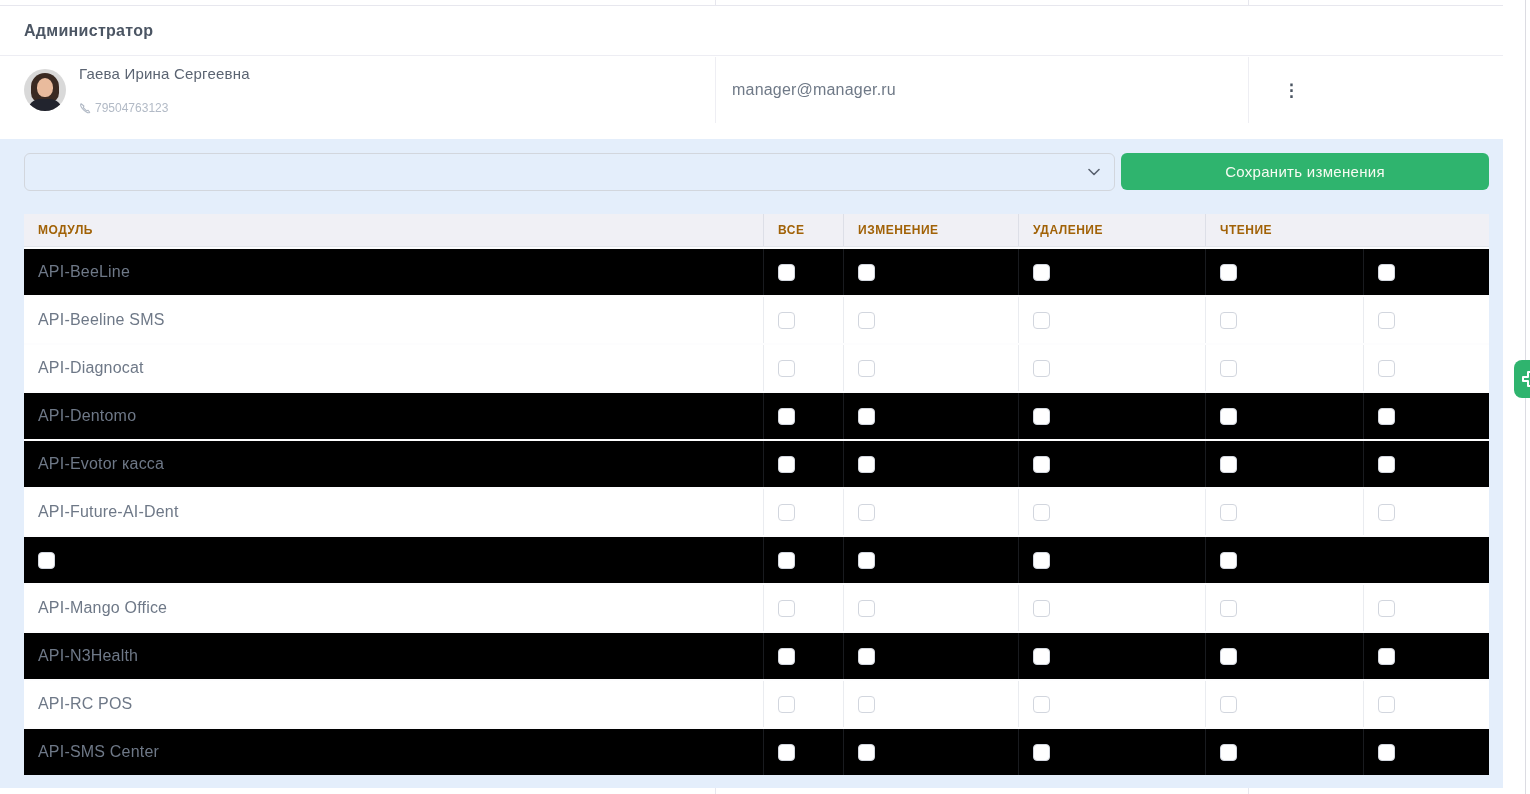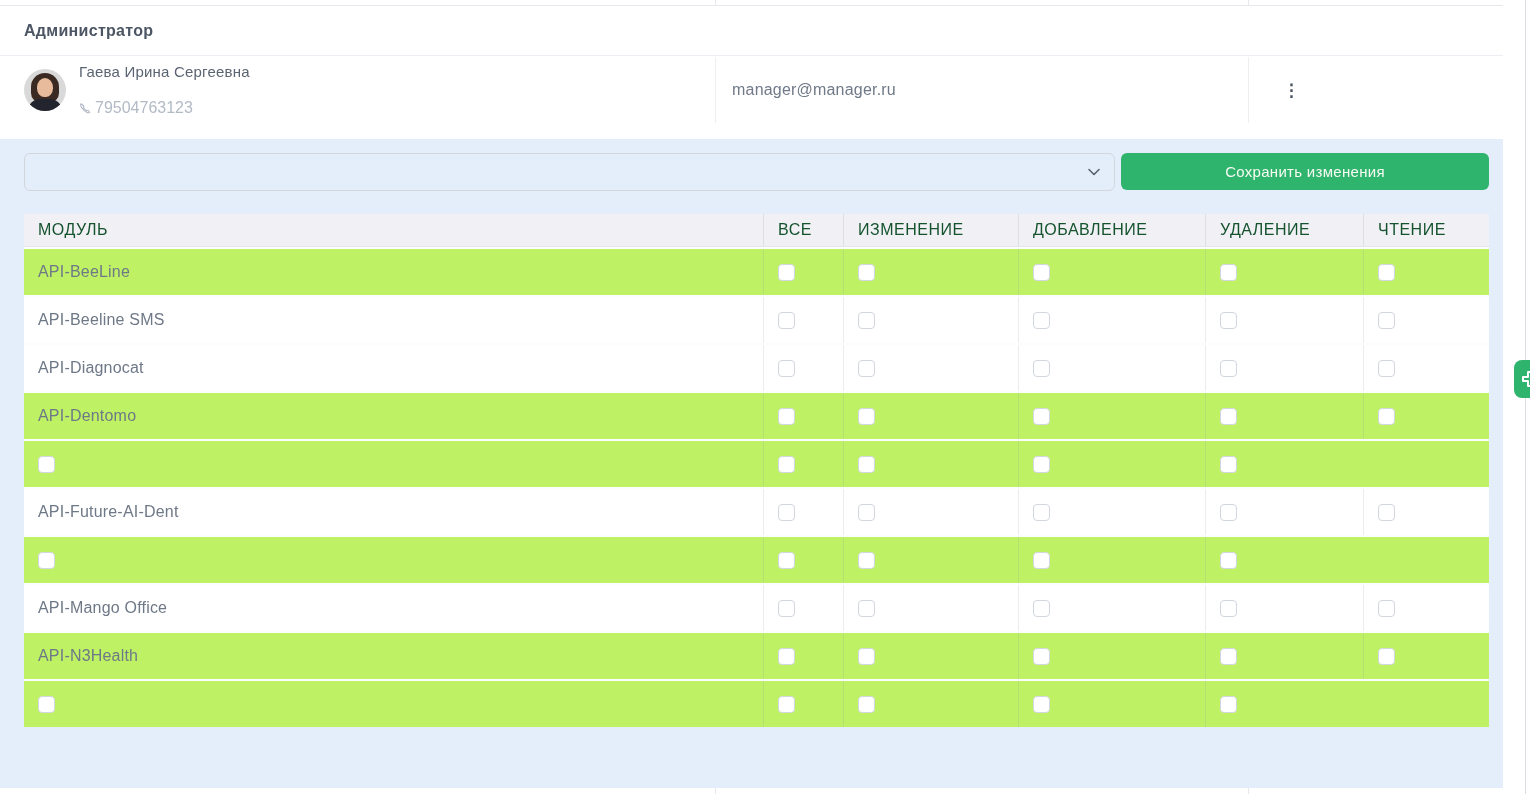--- a/index.html
+++ b/index.html
@@ -24,21 +24,21 @@
   .avatar { width:42px; height:42px; border-radius:50%; background:#d9d9d9;
     position:relative; overflow:hidden; flex:0 0 42px; }
   .avatar .hair { position:absolute; left:7px; top:4px; width:28px; height:30px;
     border-radius:14px 14px 10px 10px; background:#3a2a22; }
   .avatar .face { position:absolute; left:13px; top:9px; width:16px; height:19px;
     border-radius:50% 50% 46% 46%; background:#e9bb9d; }
   .avatar .shirt { position:absolute; left:4px; top:30px; width:34px; height:16px;
     border-radius:12px 12px 0 0; background:#22242e; }
   .user-meta { margin-left:13px; display:flex; flex-direction:column; gap:19px; }
   .user-name { font-size:15px; font-weight:500; color:#5b6472; letter-spacing:.2px; }
-  .user-phone { display:flex; align-items:center; gap:4px; font-size:16px; color:#b2bac6; }
+  .user-phone { display:flex; align-items:center; gap:4px; font-size:12px; color:#b2bac6; }
   .cell-email { width:533px; border-left:1px solid #eeeef3; display:flex;
     align-items:center; padding-left:16px; font-size:16px; color:#6f7987; letter-spacing:.2px; }
   .cell-actions { flex:1; border-left:1px solid #eeeef3; display:flex; align-items:center; }
   .kebab { margin-left:34px; font-size:17px; font-weight:700; color:#4a5461;
     line-height:1; cursor:pointer; letter-spacing:0; }
 
   
   .main { left:0; top:123px; width:1503px; height:665px; background:#e4eefb;margin-top:16px; }
   .role-select { position:absolute; left:24px; top:14px; width:1091px; height:38px;
     border:1px solid #d2d6dd; border-radius:6px; background:transparent; display:flex;
@@ -46,25 +46,25 @@
     color:#6f7987; font-size:14px; }
   .save-btn { position:absolute; left:1121px; top:14px; width:368px; height:37px;
     border:none; border-radius:6px; background:#2fb46e; color:#f7fbf2; font-size:15px;
     font-family:"Liberation Sans", sans-serif; letter-spacing:.3px; cursor:pointer;
     display:flex; align-items:center; justify-content:center; }
 
   
   .perm-table { position:absolute; left:24px; top:75px; width:1465px; }
   .tr { display:grid; grid-template-columns:739px 80px 175px 187px 158px 126px; }
   .thead { height:33px; background:#f0f0f5; border-bottom:1px solid #e2e5eb; }
-  .th { display:flex; align-items:center; padding-left:14px; font-size:16px;
-    font-weight:400; color:#14532d; letter-spacing:.5px; }
+  .th { display:flex; align-items:center; padding-left:14px; font-size:12px;
+    font-weight:700; color:#a16207; letter-spacing:.5px; }
   .th + .th, .td + .td { border-left:1px solid rgba(140,152,172,0.18); }
   .row { height:48px; border-top:2px solid #fdfdfe; }
-  .row.light { background:#bef264; }
+  .row.light { background:#000000; }
   .row.blue  { background:#ffffff; }
   .td { display:flex; align-items:center; }
   .td-module { padding-left:14px; font-size:16px; color:#6e7887; letter-spacing:.2px; }
   .cb { appearance:none; -webkit-appearance:none; width:17px; height:17px;
     margin-left:14px; border:1px solid #d2d6de; border-radius:4px; background:#fff;
     cursor:pointer; }
 
   
   .bottom-strip { left:0; top:788px; width:1503px; height:6px; background:#fff; }
   .vlineB { top:788px; width:1px; height:6px; background:#e7e7ee; }
@@ -126,21 +126,20 @@
       </svg>
     </div>
 
     <button class="save-btn">Сохранить изменения</button>
 
     <div class="perm-table">
       <div class="tr thead">
         <div class="th">МОДУЛЬ</div>
         <div class="th">ВСЕ</div>
         <div class="th">ИЗМЕНЕНИЕ</div>
-        <div class="th">ДОБАВЛЕНИЕ</div>
         <div class="th">УДАЛЕНИЕ</div>
         <div class="th">ЧТЕНИЕ</div>
       </div>
 
       <div class="tr row light">
         <div class="td td-module">API-BeeLine</div>
         <div class="td">
             <input type="checkbox" class="cb" style="">
           </div>
         <div class="td">
@@ -204,20 +203,21 @@
             <input type="checkbox" class="cb" style="">
           </div>
         <div class="td">
             <input type="checkbox" class="cb" style="">
           </div>
         <div class="td">
             <input type="checkbox" class="cb" style="">
           </div>
       </div>
       <div class="tr row light">
+        <div class="td td-module">API-Evotor касса</div>
         <div class="td">
             <input type="checkbox" class="cb" style="">
           </div>
         <div class="td">
             <input type="checkbox" class="cb" style="">
           </div>
         <div class="td">
             <input type="checkbox" class="cb" style="">
           </div>
         <div class="td">
@@ -291,21 +291,40 @@
         <div class="td">
             <input type="checkbox" class="cb" style="">
           </div>
         <div class="td">
             <input type="checkbox" class="cb" style="">
           </div>
         <div class="td">
             <input type="checkbox" class="cb" style="">
           </div>
       </div>
-      <div class="tr row light">
+      <div class="tr row blue">
+        <div class="td td-module">API-RC POS</div>
+        <div class="td">
+            <input type="checkbox" class="cb" style="">
+          </div>
+        <div class="td">
+            <input type="checkbox" class="cb" style="">
+          </div>
+        <div class="td">
+            <input type="checkbox" class="cb" style="">
+          </div>
+        <div class="td">
+            <input type="checkbox" class="cb" style="">
+          </div>
+        <div class="td">
+            <input type="checkbox" class="cb" style="">
+          </div>
+      </div>
+      <div class="tr row light">
+        <div class="td td-module">API-SMS Center</div>
         <div class="td">
             <input type="checkbox" class="cb" style="">
           </div>
         <div class="td">
             <input type="checkbox" class="cb" style="">
           </div>
         <div class="td">
             <input type="checkbox" class="cb" style="">
           </div>
         <div class="td">

